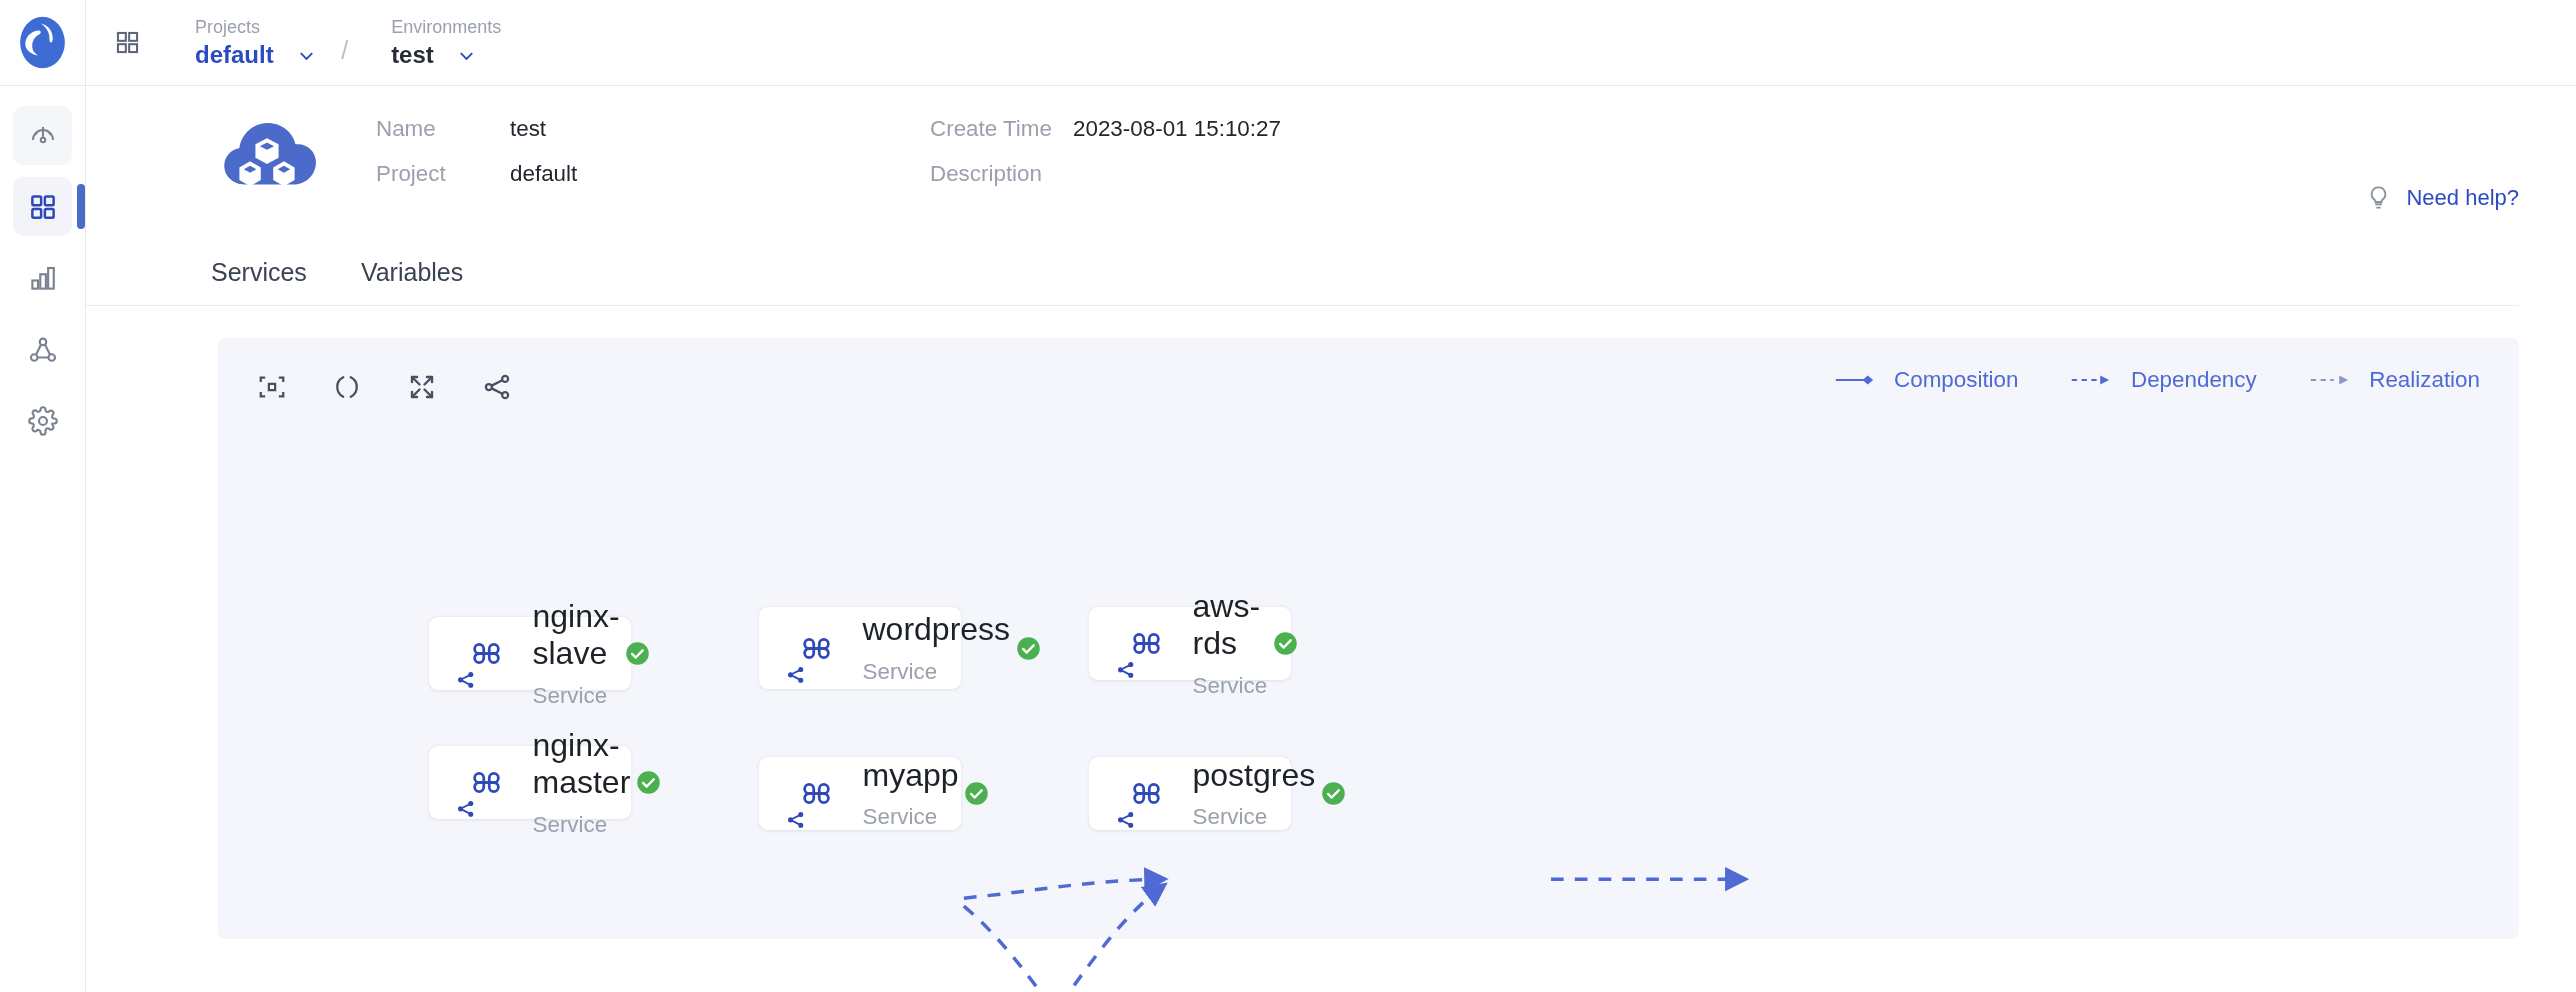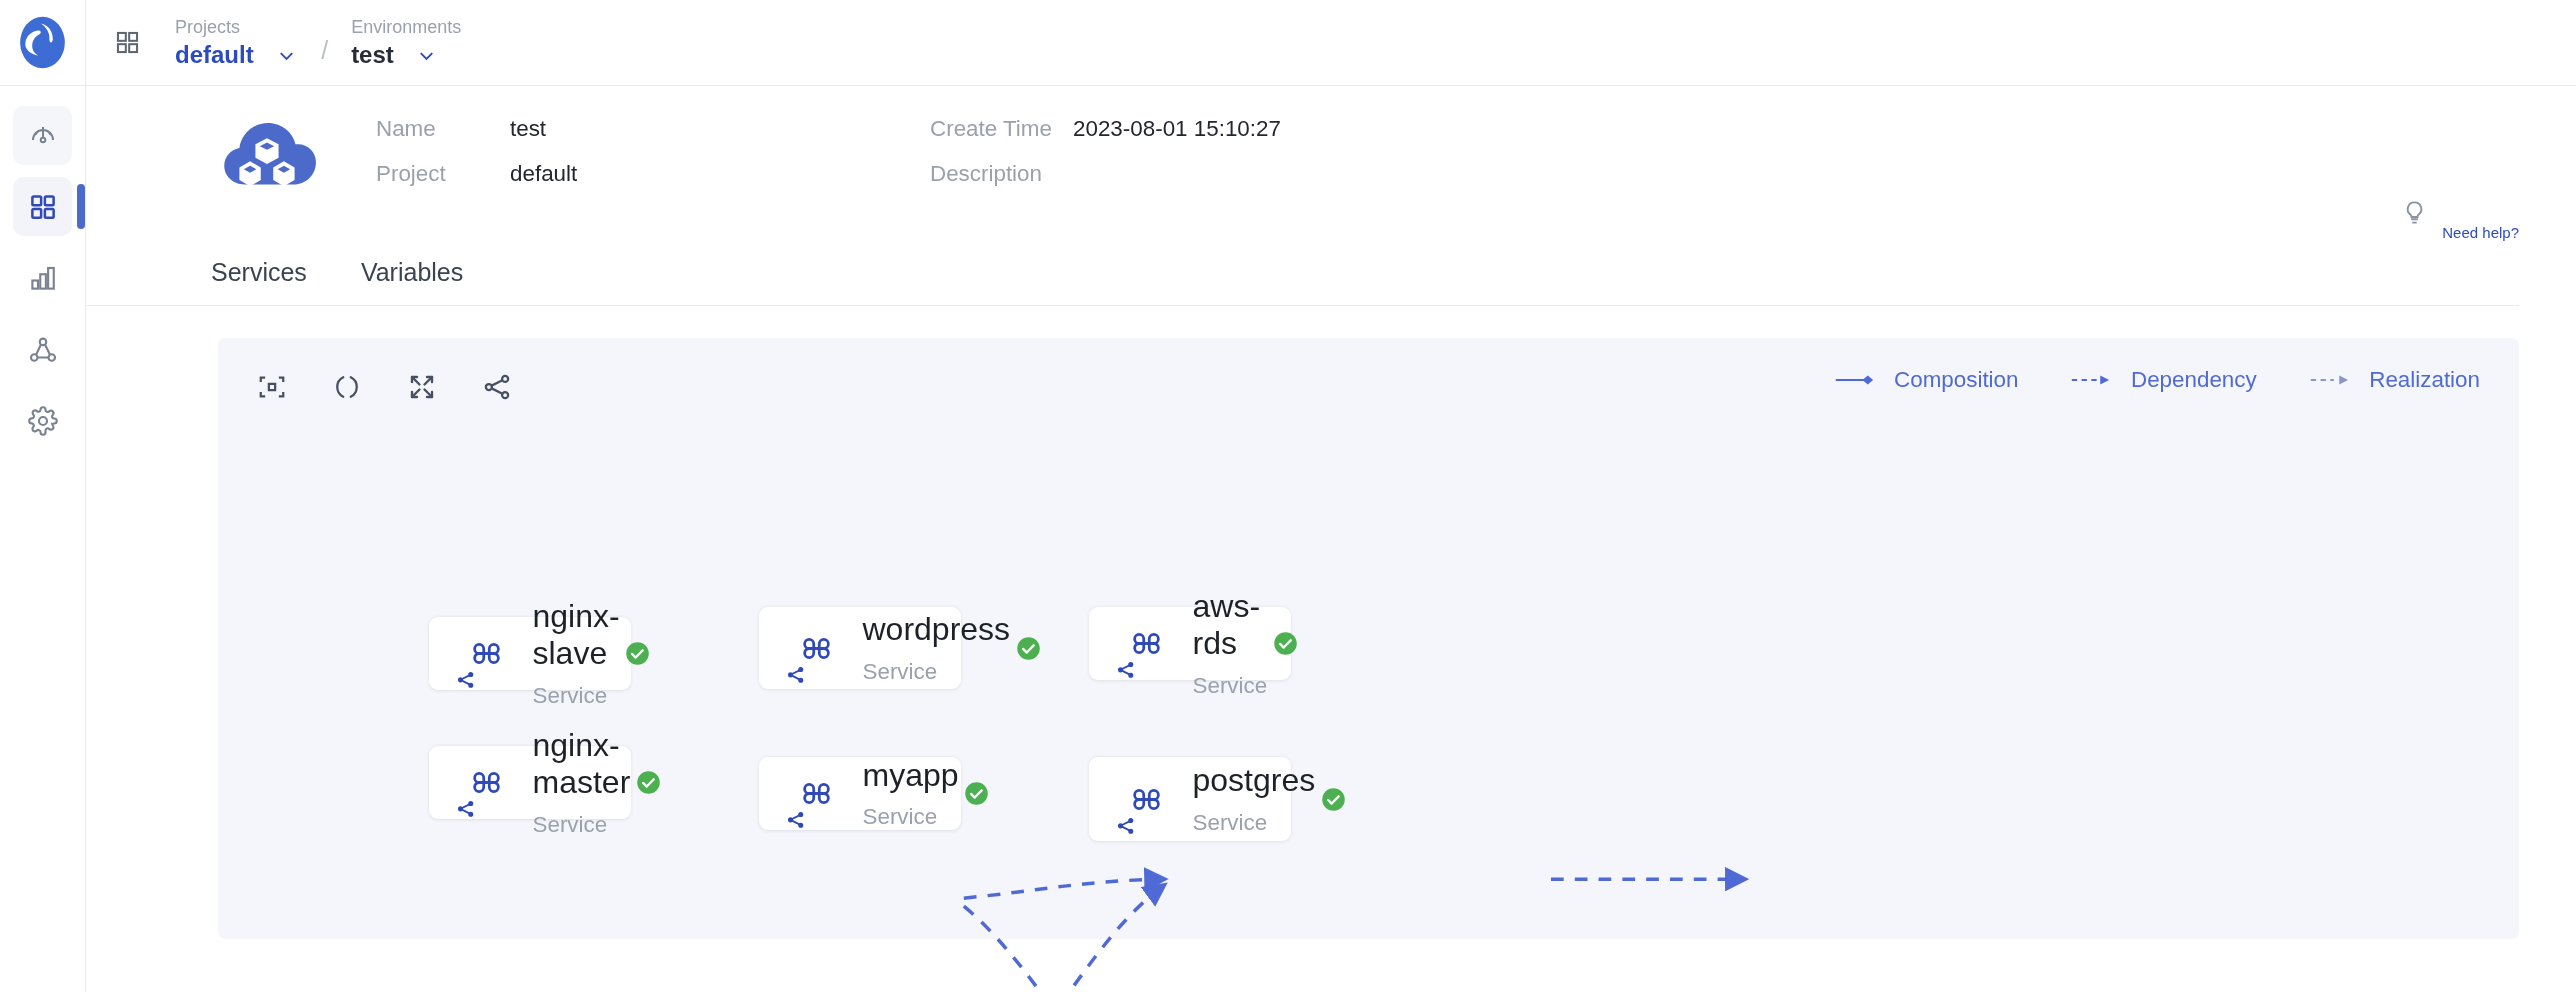--- a/index.html
+++ b/index.html
@@ -39,39 +39,39 @@
   
   .main { flex: 1; display: flex; flex-direction: column; min-width: 0; background:#fff; }
 
   .topbar {
     height: 86px; flex: 0 0 86px;
     border-bottom: 0.9px solid #e8eaef;
     display: flex; align-items: center; padding-left: 23px;
     background: #fff;
   }
   .grid-btn { width: 36px; height: 36px; display:flex; align-items:center; justify-content:center; margin-right: 30px; cursor:pointer;}
-  .crumb { display: flex; flex-direction: column; justify-content: flex-start; }
+  .crumb { display: flex; flex-direction: column; justify-content: flex-start; margin-left: 20px; }
   .crumb-label { font-size: 18px; color: #9aa1ad; line-height: 23px; margin-bottom: 2.7px;}
   .crumb-row { display: flex; align-items: center; }
   .crumb-value { font-size: 24px; color: #2c4bc0; font-weight: 600; }
   .crumb-value.dark { color: #272c36; }
   .chev { margin-left: 21.5px; cursor:pointer; display:flex; }
   .slash { color:#b9bfc9; font-size: 25px; margin: 16px 23px 0 23px; }
 
   
   .header {
     display: flex; align-items: flex-start; padding: 19.7px 0 0 0;
     position: relative; min-height: 134px;
   }
   .env-logo { margin-left: 132px; margin-top: 9px; }
   .info-grid { margin-left: 60px; margin-top: 10.7px; display: grid; grid-template-columns: 134px 420px 143px auto; row-gap: 19px; align-items: baseline; }
   .info-key { font-size: 22.4px; color: #9aa1ad; }
   .info-val { font-size: 22.4px; color: #23262e; }
   .need-help { position: absolute; right: 57px; top: 98px; display: flex; align-items: center; gap: 14.3px; cursor: pointer;}
-  .need-help-text { font-size: 15px; color: #2c4bc0; margin-top: 40px; }
+  .need-help-text { font-size: 22px; color: #2c4bc0; }
 
   
   .tabs-wrap { padding: 0 0 0 0; margin-top: 38px; }
   .tabs { display: flex; gap: 54px; padding-left: 125px; border-bottom: 1.8px solid #ececf0; margin-right: 57px; }
   .tab { font-size: 25px; color: #3b4250; padding-bottom: 18px; position: relative; cursor: pointer; }
   .tab.active { color: #2c4bc0; font-weight: 600; }
   .tab.active::after {
     content: ""; position: absolute; left: 0; right: 0; bottom: -2.7px; height: 4.5px; background: #2c4bc0;
   }
 
@@ -464,21 +464,21 @@
           <div class="node-sub">Service</div>
         </div>
         <div class="node-status">
           <svg width="27" height="27" viewBox="0 0 24 24">
             <circle cx="12" cy="12" r="10" fill="#4cb050"></circle>
             <path d="M7.2 12.4l3.2 3.2 6.2-6.4" fill="none" stroke="#fff" stroke-width="2.1" stroke-linecap="round" stroke-linejoin="round"></path>
           </svg>
         </div>
       </div>
 
-      <div class="node" style="left:871px; top:419px; width:202px; height:84px;">
+      <div class="node" style="left:871px; top:419px; width:202px; height:73px;">
         <div class="node-icon">
           <svg width="39" height="39" viewBox="0 0 24 24" fill="none" stroke="#2f49b8" stroke-width="1.7">
             <path d="M12 12H7.5a2.8 2.8 0 1 1 2.8-2.8V12z"></path>
             <path d="M12 12h4.5a2.8 2.8 0 1 0-2.8-2.8V12z"></path>
             <path d="M12 12H7.5a2.8 2.8 0 1 0 2.8 2.8V12z"></path>
             <path d="M12 12h4.5a2.8 2.8 0 1 1-2.8 2.8V12z"></path>
           </svg>
           <span class="node-share">
             <svg width="19.7" height="19.7" viewBox="0 0 24 24" fill="none" stroke="#2f49b8" stroke-width="2.2">
               <circle cx="18" cy="5.5" r="2" fill="#2f49b8"></circle>

